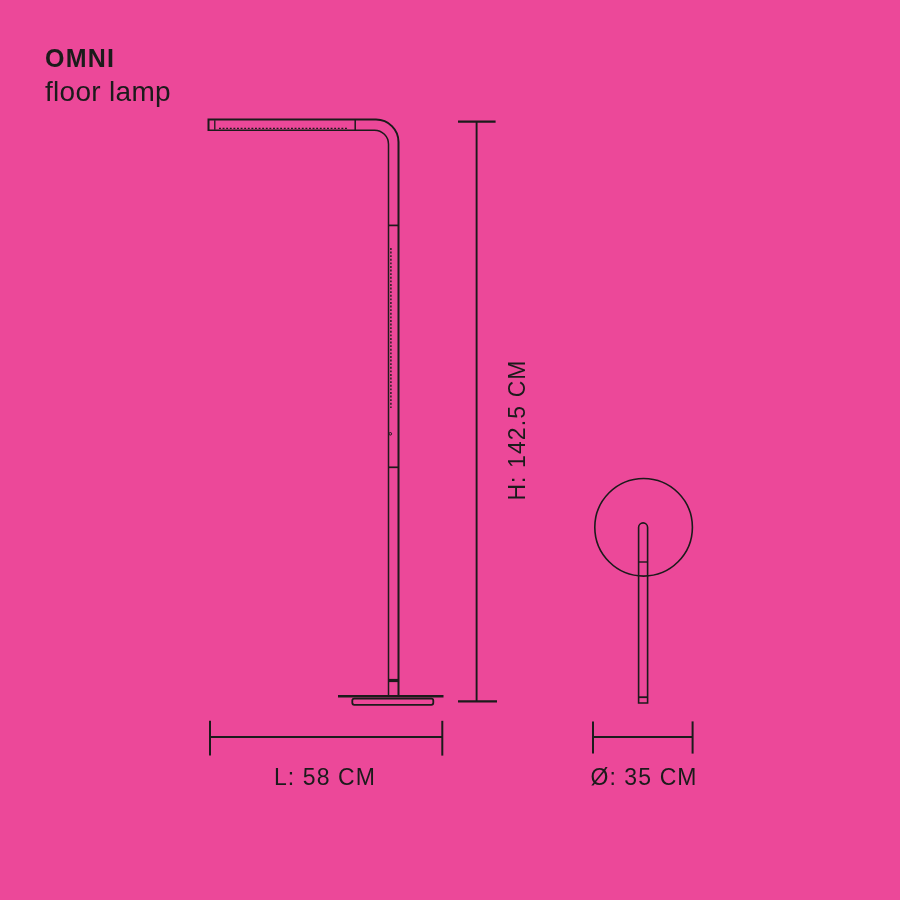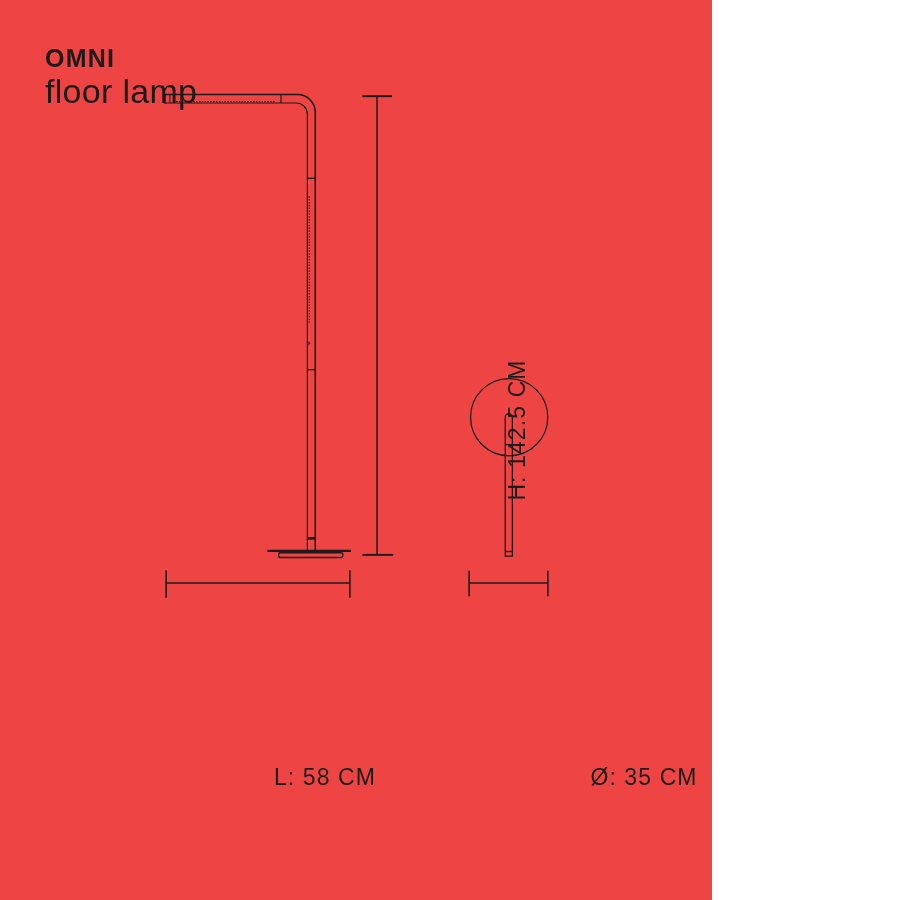--- a/index.html
+++ b/index.html
@@ -2,23 +2,23 @@
 <html><head>
 <meta charset="utf-8">
 <style>
   html, body {
     margin: 0;
     padding: 0;
     background: #ffffff;
   }
   .stage {
     position: relative;
-    width: 712px;
+    width: 900px;
     height: 900px;
-    background: #ef4444;
+    background: #ec4899;
     font-family: "Liberation Sans", sans-serif;
     color: #1b1b1b;
     overflow: hidden;
   }
   .drawing {
     position: absolute;
     inset: 0;
   }
   .drawing path, .drawing rect, .drawing circle {
     stroke: #1b1b1b;
@@ -32,21 +32,21 @@
   }
   .product-name {
     margin: 0;
     font-size: 25px;
     font-weight: 700;
     letter-spacing: 1.2px;
     line-height: 26px;
   }
   .product-type {
     margin: 6px 0 0 0;
-    font-size: 34px;
+    font-size: 28px;
     font-weight: 400;
     letter-spacing: 0.3px;
     line-height: 29px;
   }
   .dim-label {
     position: absolute;
     font-size: 23px;
     letter-spacing: 1.1px;
     white-space: nowrap;
     transform: translate(-50%, -50%);

